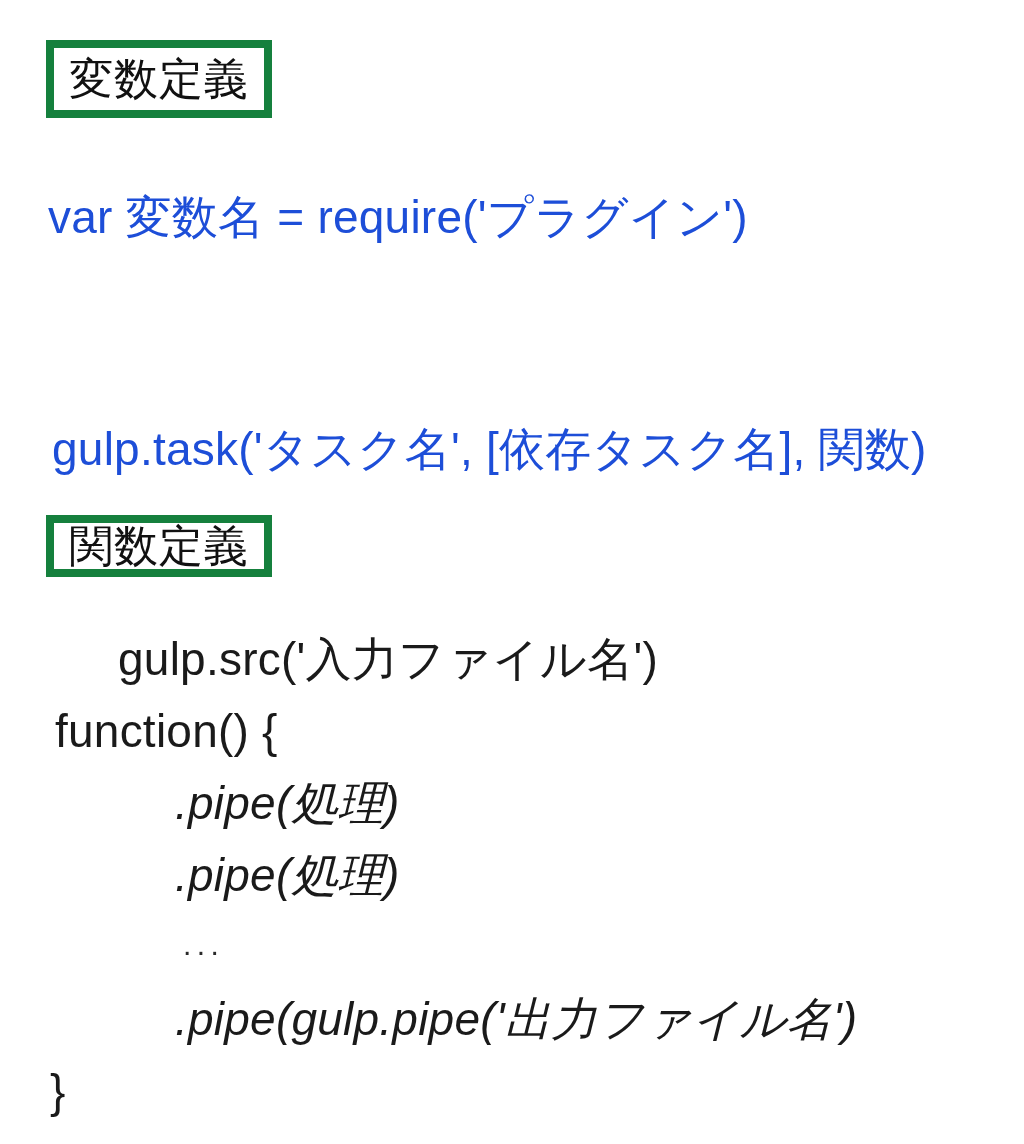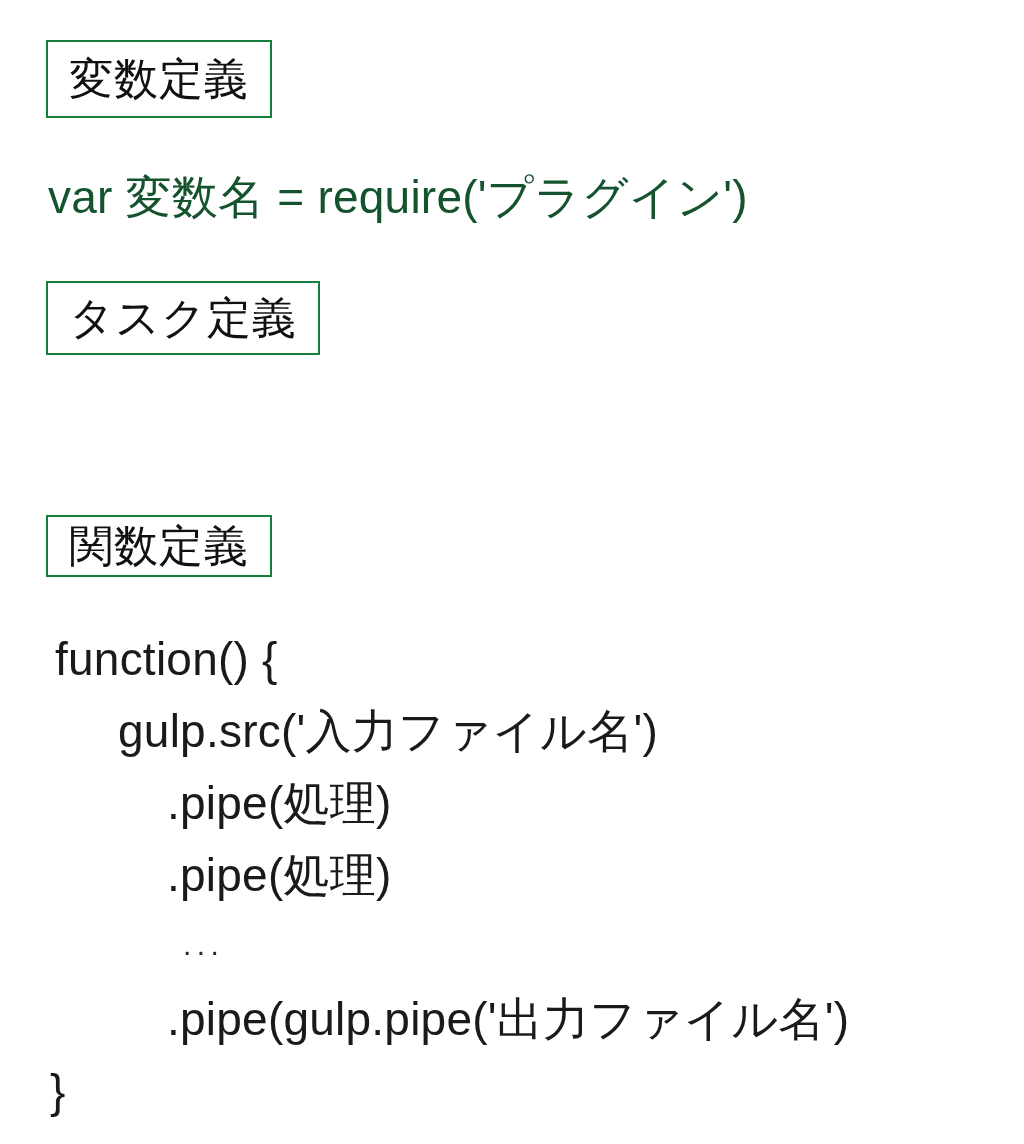--- a/index.html
+++ b/index.html
@@ -20,44 +20,45 @@
     width: 1024px;
     height: 1144px;
     background: #ffffff;
     overflow: hidden;
   }
 
   
   .section-label {
     position: absolute;
     box-sizing: border-box;
-    border: 2px solid #15803d;
+    border: 8px solid #15803d;
     background: #ffffff;
     color: #111111;
     font-size: 44px;
     line-height: 1;
     letter-spacing: 0.02em;
     white-space: nowrap;
     display: flex;
     align-items: center;
     justify-content: center;
     padding: 0 10px;
   }
 
   #label-var   { left: 46px;  top: 40px;  width: 226px; height: 78px; }
   #label-task  { left: 46px;  top: 281px; width: 274px; height: 74px; }
   #label-func  { left: 46px;  top: 515px; width: 226px; height: 62px; }
 
   
   .code-line {
     position: absolute;
     white-space: pre;
-    color: #14532d;
+    color: #1d4ed8;
     line-height: 1;
     letter-spacing: 0.005em;
+    margin-top: 20px;
   }
 
   #line-require {
     left: 48px;
     top: 174px;
     font-size: 46px;
   }
 
   #line-task {
     left: 52px;
@@ -84,21 +85,21 @@
   }
 
   .block-line > span {
     position: absolute;
     top: 0;
     white-space: pre;
   }
 
   .indent-0 > span { left: 55px; }
   .indent-1 > span { left: 118px; }
-  .indent-2 > span { left: 167px; }
+  .indent-2 > span { left: 175px; font-style: italic; }
 
   .ellipsis-line {
     height: 72px;
   }
   .ellipsis-line > span {
     left: 183px;
     top: 6px;
     font-size: 30px;
     letter-spacing: 0.18em;
     color: #2a2a2a;
@@ -108,33 +109,33 @@
 </style>
 </head>
 <body>
 
 <div id="page">
 
   <div class="section-label" id="label-var">変数定義</div>
 
   <div class="code-line" id="line-require">var 変数名 = require('プラグイン')</div>
 
-  <div class="section-label" id="label-task">タスク定義</div>
 
+  <div class="code-line" id="line-task">gulp.task('タスク名', [依存タスク名], 関数)</div>
 
   <div class="section-label" id="label-func">関数定義</div>
 
   <div id="code-block">
 
+    <div class="block-line indent-1">
+      <span>gulp.src('入力ファイル名')</span>
+    </div>
+
     <div class="block-line indent-0">
       <span>function() {</span>
-    </div>
-
-    <div class="block-line indent-1">
-      <span>gulp.src('入力ファイル名')</span>
     </div>
 
     <div class="block-line indent-2">
       <span>.pipe(処理)</span>
     </div>
 
     <div class="block-line indent-2">
       <span>.pipe(処理)</span>
     </div>
 

